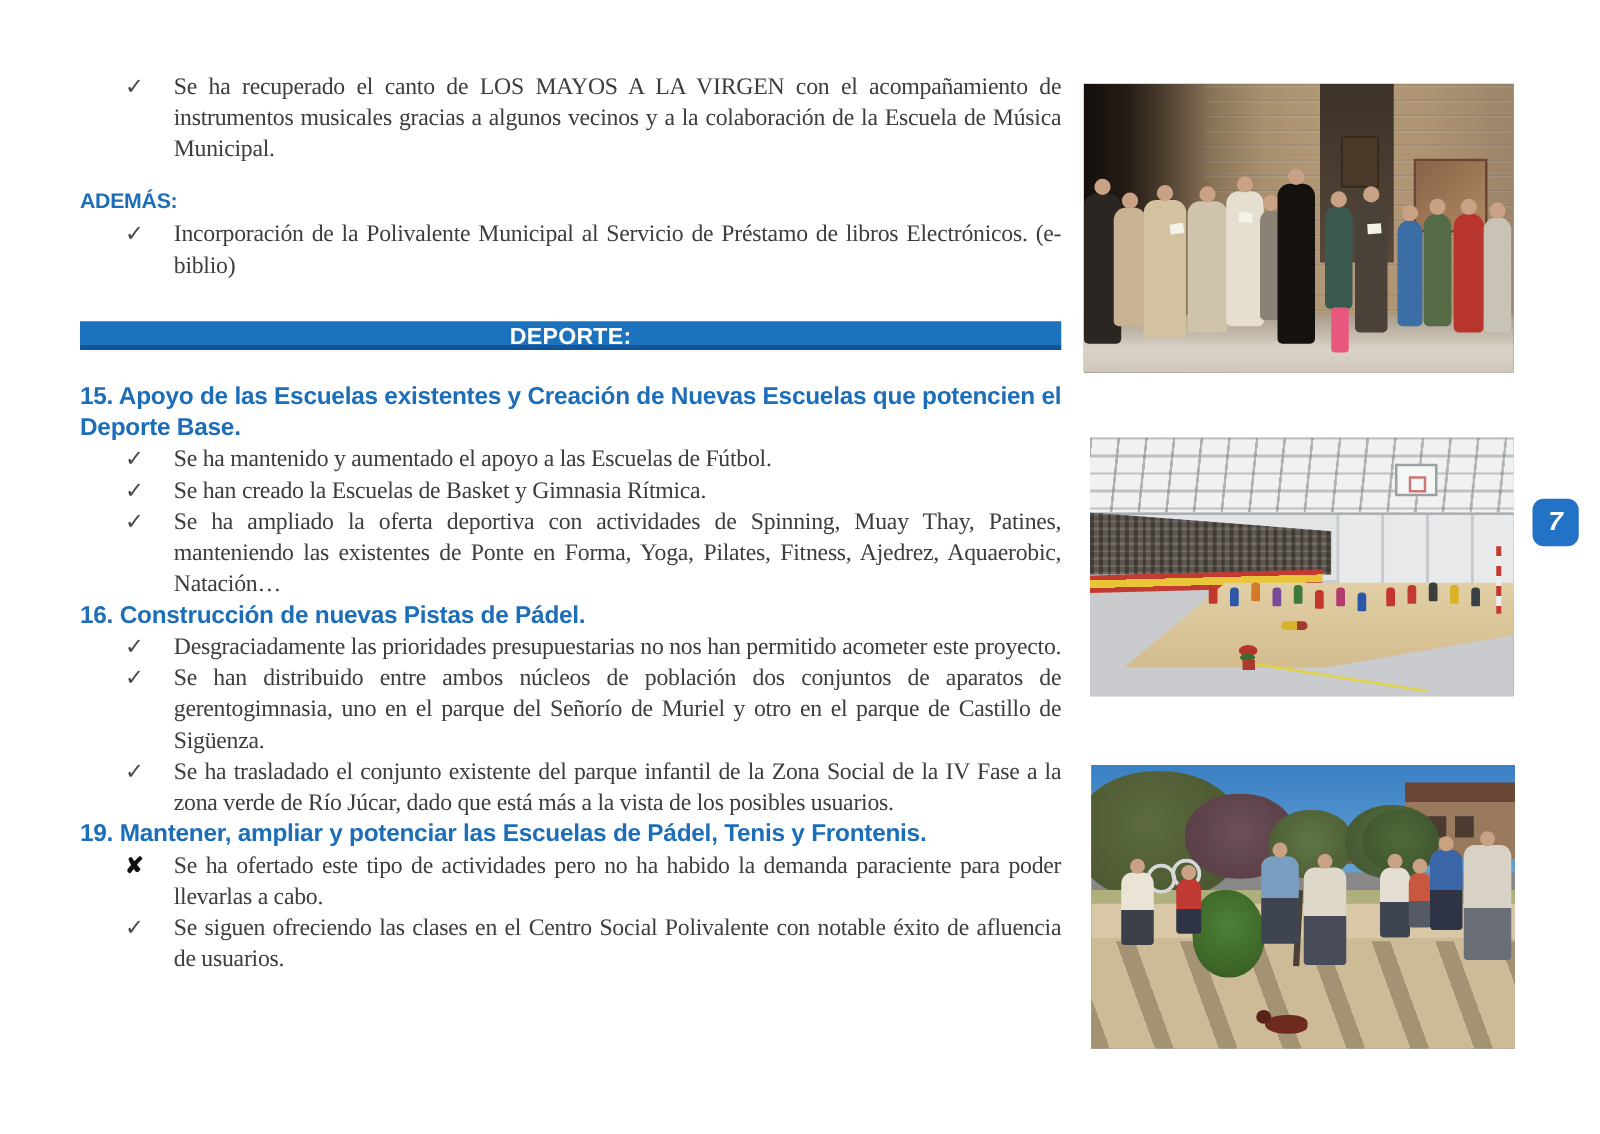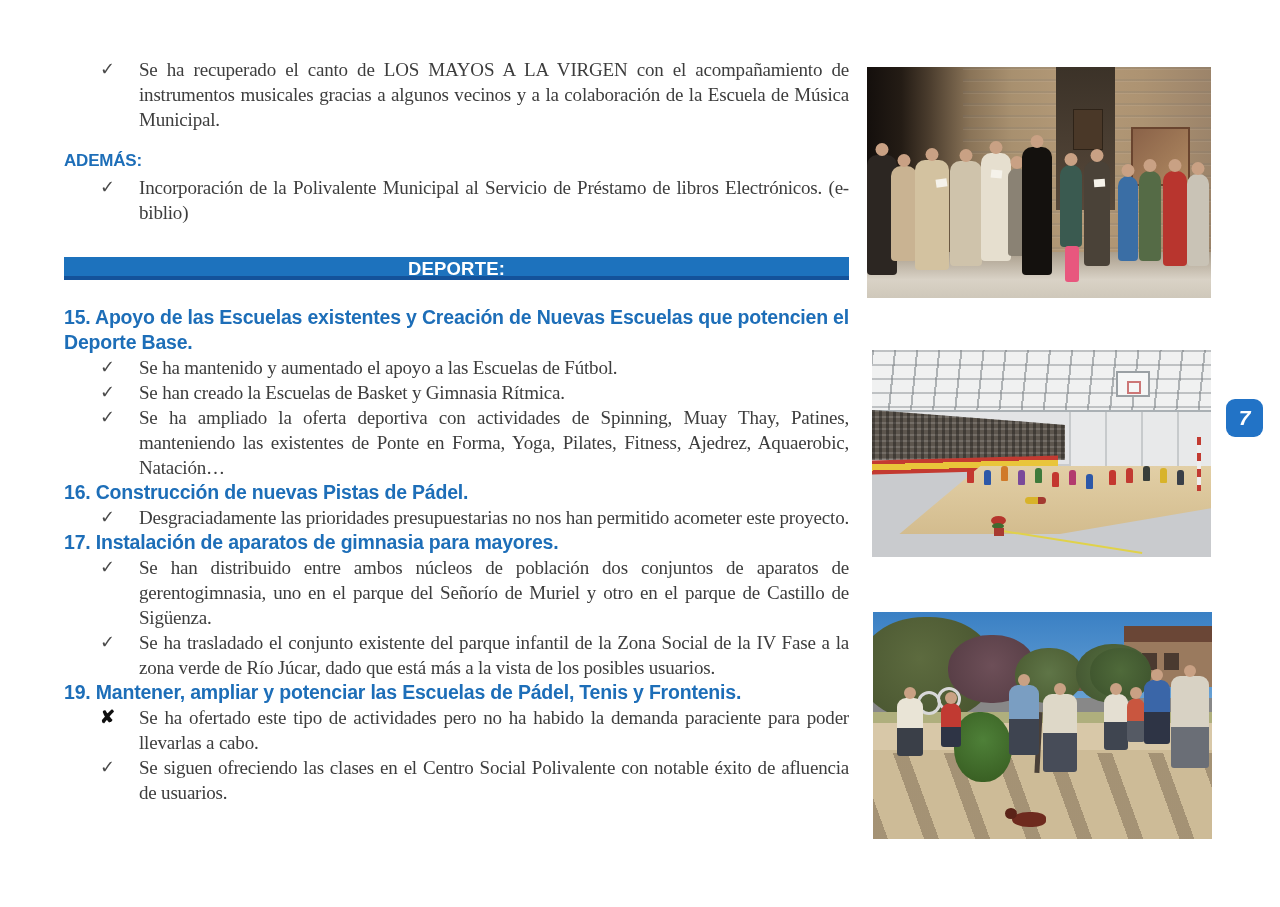--- a/index.html
+++ b/index.html
@@ -136,21 +136,20 @@
     <span class="mark">✓</span>
     <p>Se ha ampliado la oferta deportiva con actividades de Spinning, Muay Thay, Patines, manteniendo las existentes de Ponte en Forma, Yoga, Pilates, Fitness, Ajedrez, Aquaerobic, Natación…</p>
   </div>
 
   <h3 class="item-heading">16. Construcción de nuevas Pistas de Pádel.</h3>
   <div class="bullet">
     <span class="mark">✓</span>
     <p>Desgraciadamente las prioridades presupuestarias no nos han permitido aco­meter este proyecto.</p>
   </div>
 
-  <h3 class="item-heading">17. Instalación de aparatos de gimnasia para mayores.</h3>
   <div class="bullet">
     <span class="mark">✓</span>
     <p>Se han distribuido entre ambos núcleos de población dos conjuntos de apa­ratos de gerentogimnasia, uno en el parque del Señorío de Muriel y otro en el parque de Castillo de Sigüenza.</p>
   </div>
   <div class="bullet">
     <span class="mark">✓</span>
     <p>Se ha trasladado el conjunto existente del parque infantil de la Zona Social de la IV Fase a la zona verde de Río Júcar, dado que está más a la vista de los posibles usuarios.</p>
   </div>
 
   <h3 class="item-heading">19. Mantener, ampliar y potenciar las Escuelas de Pádel, Tenis y Frontenis.</h3>

